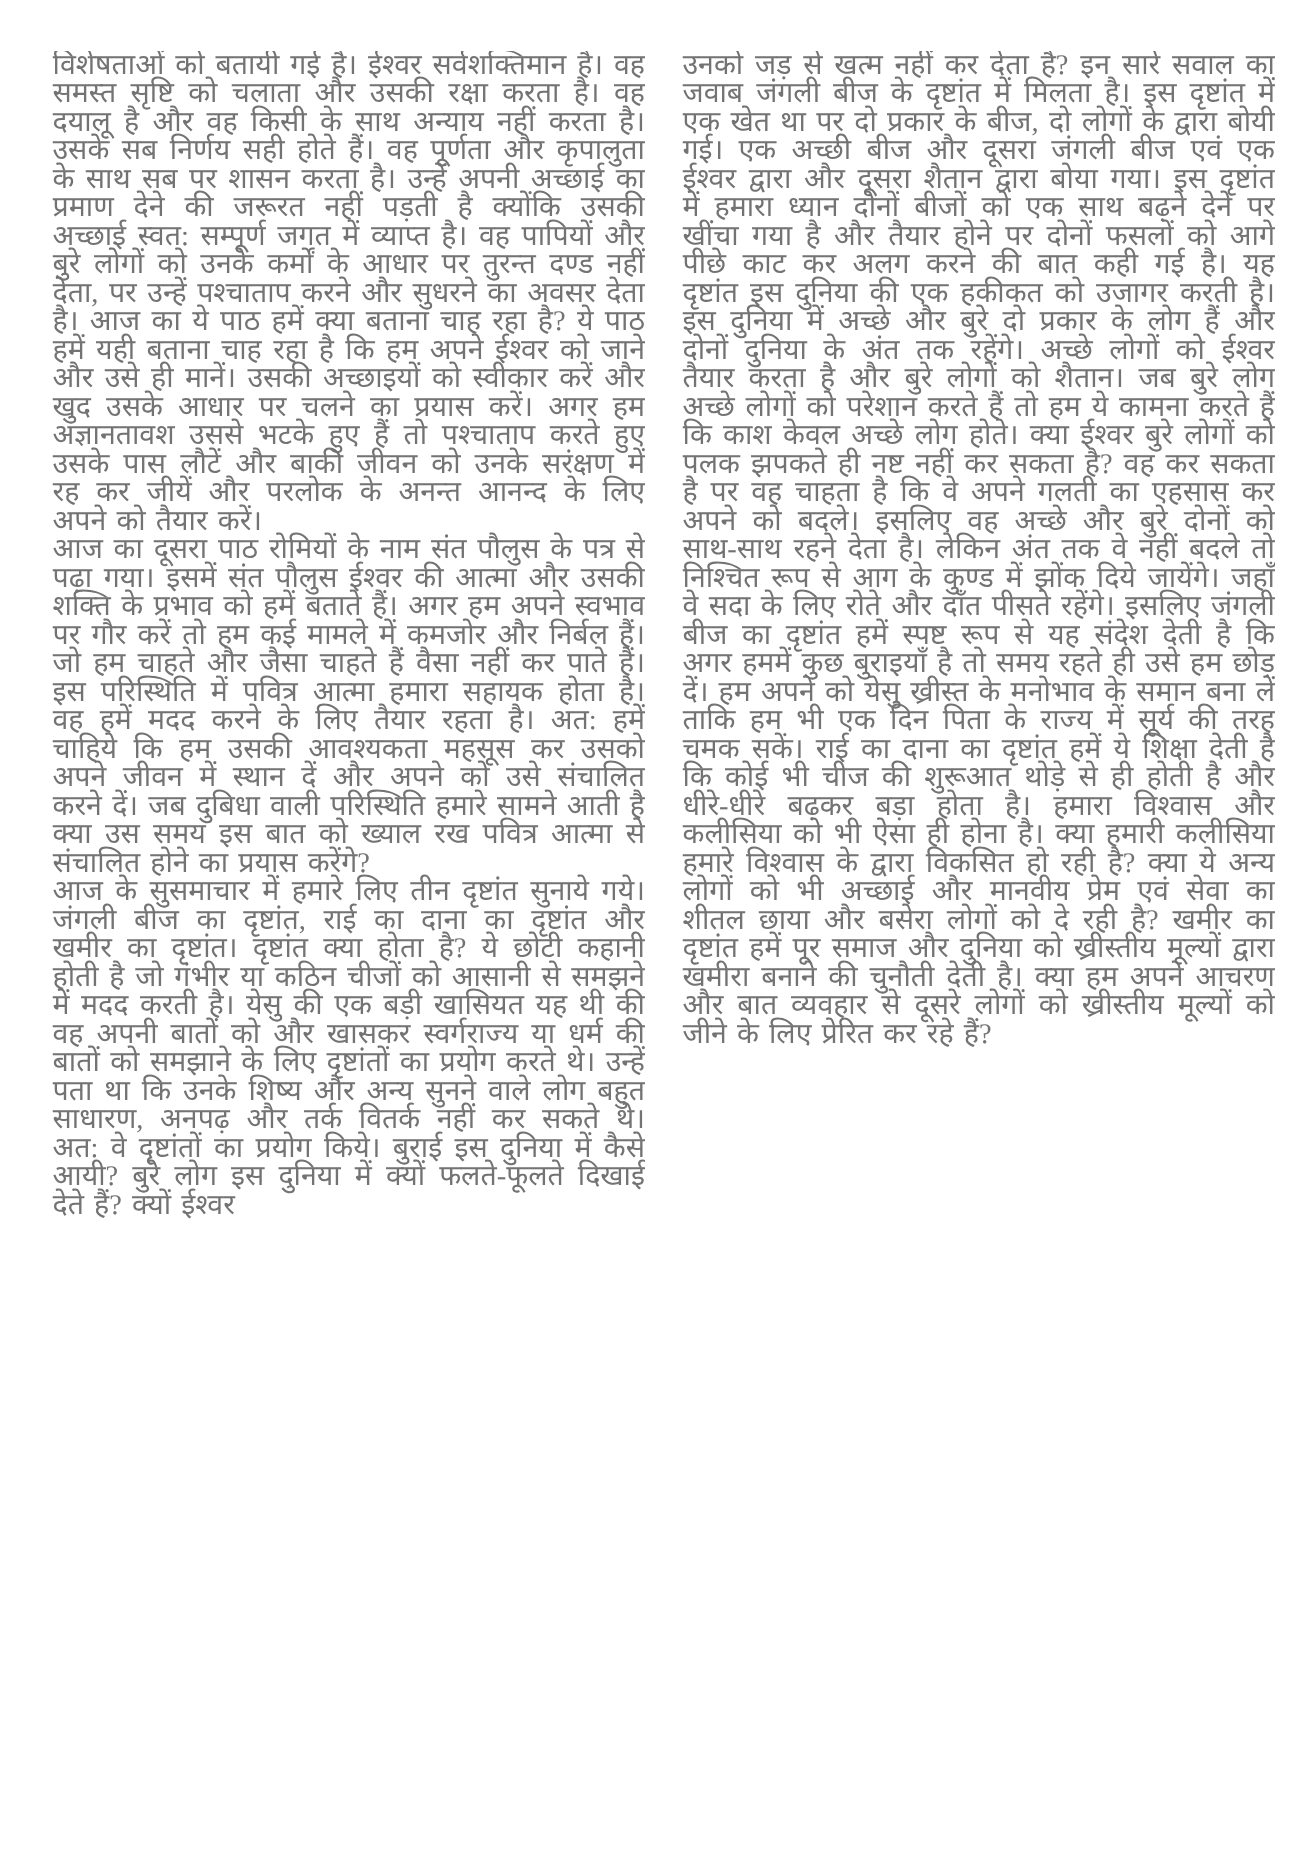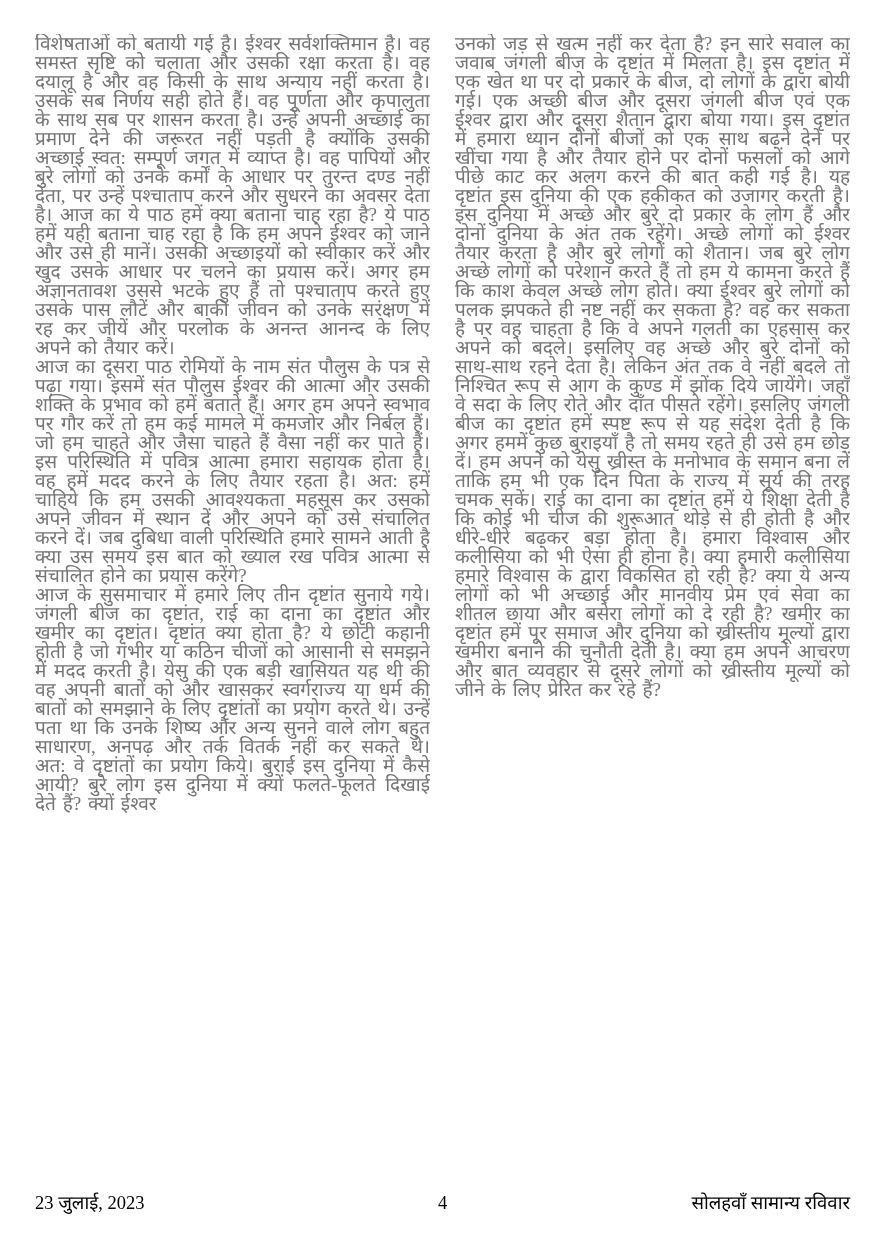--- a/index.html
+++ b/index.html
@@ -61,19 +61,14 @@
       <p>आज का दूसरा पाठ रोमियों के नाम संत पौलुस के पत्र से पढ़ा गया। इसमें संत पौलुस ईश्वर की आत्मा और उसकी शक्ति के प्रभाव को हमें बताते हैं। अगर हम अपने स्वभाव पर गौर करें तो हम कई मामले में कमजोर और निर्बल हैं। जो हम चाहते और जैसा चाहते हैं वैसा नहीं कर पाते हैं। इस परिस्थिति में पवित्र आत्मा हमारा सहायक होता है। वह हमें मदद करने के लिए तैयार रहता है। अत: हमें चाहिये कि हम उसकी आवश्यकता महसूस कर उसको अपने जीवन में स्थान दें और अपने को उसे संचालित करने दें। जब दुबिधा वाली परिस्थिति हमारे सामने आती है क्या उस समय इस बात को ख्याल रख पवित्र आत्मा से संचालित होने का प्रयास करेंगे?</p>
       <p>आज के सुसमाचार में हमारे लिए तीन दृष्टांत सुनाये गये। जंगली बीज का दृष्टांत, राई का दाना का दृष्टांत और खमीर का दृष्टांत। दृष्टांत क्या होता है? ये छोटी कहानी होती है जो गंभीर या कठिन चीजों को आसानी से समझने में मदद करती है। येसु की एक बड़ी खासियत यह थी की वह अपनी बातों को और खासकर स्वर्गराज्य या धर्म की बातों को समझाने के लिए दृष्टांतों का प्रयोग करते थे। उन्हें पता था कि उनके शिष्य और अन्य सुनने वाले लोग बहुत साधारण, अनपढ़ और तर्क वितर्क नहीं कर सकते थे। अत: वे दृष्टांतों का प्रयोग किये। बुराई इस दुनिया में कैसे आयी? बुरे लोग इस दुनिया में क्यों फलते-फूलते दिखाई देते हैं? क्यों ईश्वर</p>
     </div>
 
     <div class="column">
       <p>उनको जड़ से खत्म नहीं कर देता है? इन सारे सवाल का जवाब जंगली बीज के दृष्टांत में मिलता है। इस दृष्टांत में एक खेत था पर दो प्रकार के बीज, दो लोगों के द्वारा बोयी गई। एक अच्छी बीज और दूसरा जंगली बीज एवं एक ईश्वर द्वारा और दूसरा शैतान द्वारा बोया गया। इस दृष्टांत में हमारा ध्यान दोनों बीजों को एक साथ बढ़ने देने पर खींचा गया है और तैयार होने पर दोनों फसलों को आगे पीछे काट कर अलग करने की बात कही गई है। यह दृष्टांत इस दुनिया की एक हकीकत को उजागर करती है। इस दुनिया में अच्छे और बुरे दो प्रकार के लोग हैं और दोनों दुनिया के अंत तक रहेंगे। अच्छे लोगों को ईश्वर तैयार करता है और बुरे लोगों को शैतान। जब बुरे लोग अच्छे लोगों को परेशान करते हैं तो हम ये कामना करते हैं कि काश केवल अच्छे लोग होते। क्या ईश्वर बुरे लोगों को पलक झपकते ही नष्ट नहीं कर सकता है? वह कर सकता है पर वह चाहता है कि वे अपने गलती का एहसास कर अपने को बदले। इसलिए वह अच्छे और बुरे दोनों को साथ-साथ रहने देता है। लेकिन अंत तक वे नहीं बदले तो निश्चित रूप से आग के कुण्ड में झोंक दिये जायेंगे। जहाँ वे सदा के लिए रोते और दाँत पीसते रहेंगे। इसलिए जंगली बीज का दृष्टांत हमें स्पष्ट रूप से यह संदेश देती है कि अगर हममें कुछ बुराइयाँ है तो समय रहते ही उसे हम छोड़ दें। हम अपने को येसु ख्रीस्त के मनोभाव के समान बना लें ताकि हम भी एक दिन पिता के राज्य में सूर्य की तरह चमक सकें। राई का दाना का दृष्टांत हमें ये शिक्षा देती है कि कोई भी चीज की शुरूआत थोड़े से ही होती है और धीरे-धीरे बढ़कर बड़ा होता है। हमारा विश्वास और कलीसिया को भी ऐसा ही होना है। क्या हमारी कलीसिया हमारे विश्वास के द्वारा विकसित हो रही है? क्या ये अन्य लोगों को भी अच्छाई और मानवीय प्रेम एवं सेवा का शीतल छाया और बसेरा लोगों को दे रही है? खमीर का दृष्टांत हमें पूर समाज और दुनिया को ख्रीस्तीय मूल्यों द्वारा खमीरा बनाने की चुनौती देती है। क्या हम अपने आचरण और बात व्यवहार से दूसरे लोगों को ख्रीस्तीय मूल्यों को जीने के लिए प्रेरित कर रहे हैं?</p>
     </div>
 
   </div>
 
-  <div class="footer">
-    <span class="footer-date">23 जुलाई, 2023</span>
-    <span class="footer-page">4</span>
-    <span class="footer-title">सोलहवाँ सामान्य रविवार</span>
-  </div>
 
 </div>
 
 </body></html>

